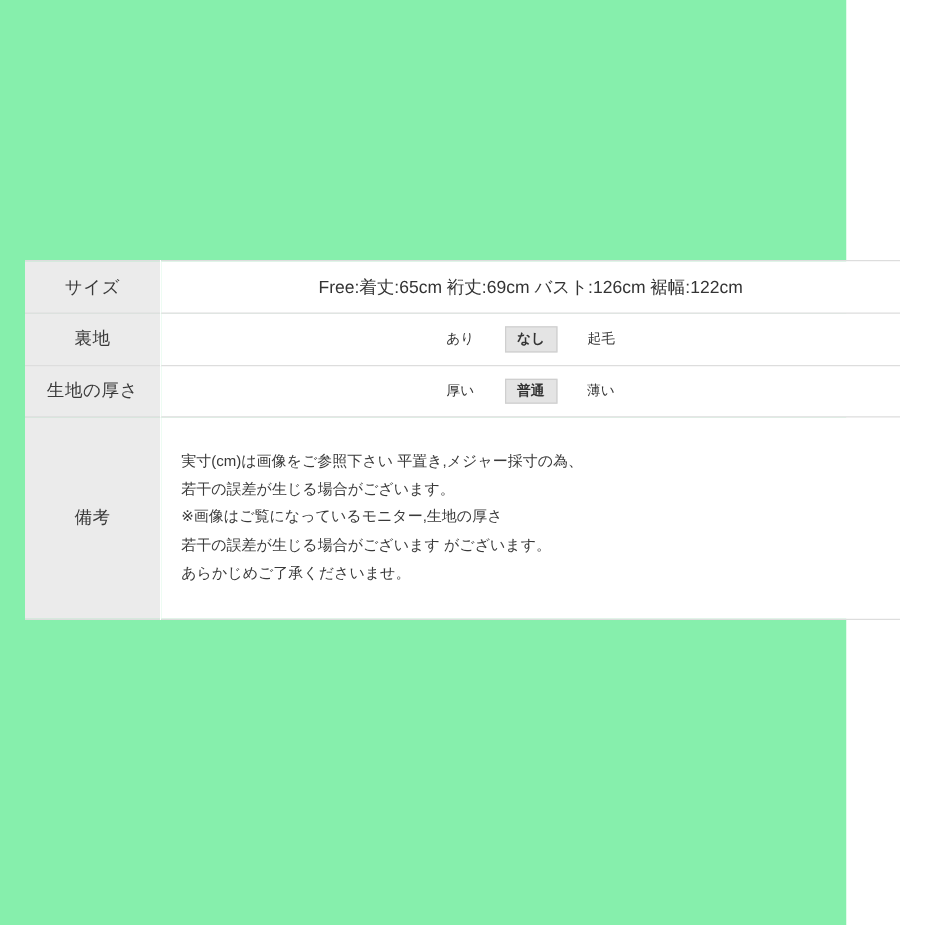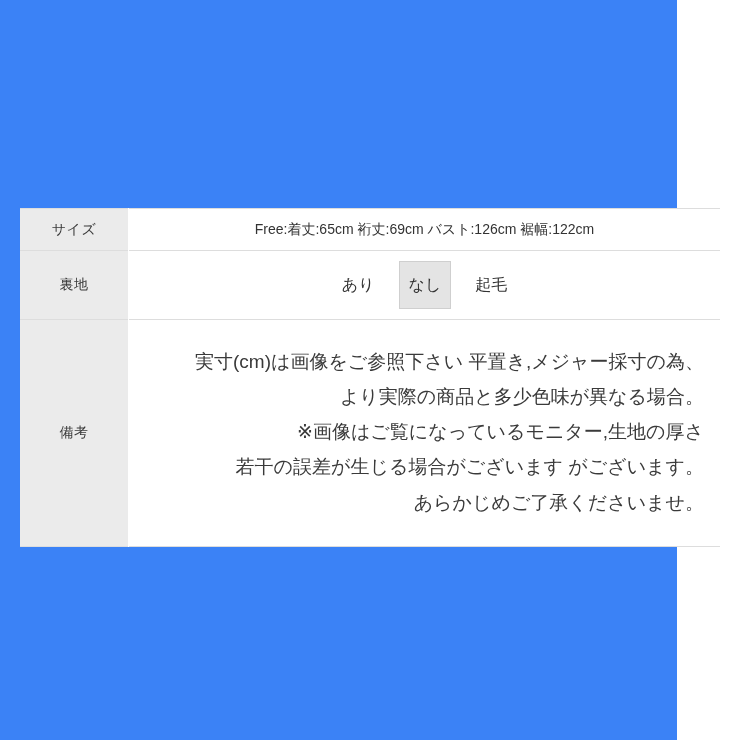--- a/index.html
+++ b/index.html
@@ -11,21 +11,21 @@
     height: 740px;
     background: #ffffff;
     font-family: "Liberation Sans", "DejaVu Sans", sans-serif;
     color: #333333;
     overflow: hidden;
   }
   .page {
     position: relative;
     width: 677px;
     height: 740px;
-    background: #3b82f6;
+    background: #86efac;
   }
   .spec-table-wrap {
     position: absolute;
     left: 20px;
     top: 208px;
     width: 700px;
   }
   table.spec {
     border-collapse: collapse;
     width: 700px;
@@ -63,32 +63,33 @@
   }
   .opts {
     display: flex;
     justify-content: center;
     align-items: center;
     gap: 14px;
   }
   .opt {
     display: inline-block;
     padding: 2px 10px;
-    font-size: 16px;
+    font-size: 11px;
     color: #333333;
     line-height: 1.5;
   }
   .opt.sel {
     background: #e4e4e4;
     border: 1px solid #cfcfcf;
-    padding: 11px 9px;
+    padding: 1px 9px;
+    font-weight: bold;
   }
   .notes {
-    text-align: right;
-    font-size: 19px;
+    text-align: left;
+    font-size: 12px;
     line-height: 1.85;
     color: #3a3a3a;
     padding: 14px 8px 16px 8px;
   }
   .notes div {
     white-space: nowrap;
   }
   .cell-text {
     display: block;
     line-height: 1.5;
@@ -116,27 +117,37 @@
             <div class="opts">
               <span class="opt">あり</span>
               <span class="opt sel">なし</span>
               <span class="opt">起毛</span>
             </div>
           </td>
         </tr>
 
 
 
+        <tr>
+          <th>生地の厚さ</th>
+          <td>
+            <div class="opts">
+              <span class="opt">厚い</span>
+              <span class="opt sel">普通</span>
+              <span class="opt">薄い</span>
+            </div>
+          </td>
+        </tr>
 
         <tr>
           <th>備考</th>
           <td>
             <div class="notes">
               <div>実寸(cm)は画像をご参照下さい 平置き,メジャー採寸の為、</div>
-              <div>より実際の商品と多少色味が異なる場合。</div>
+              <div>若干の誤差が生じる場合がございます。</div>
               <div>※画像はご覧になっているモニター,生地の厚さ</div>
               <div>若干の誤差が生じる場合がございます がございます。</div>
               <div>あらかじめご了承くださいませ。</div>
             </div>
           </td>
         </tr>
 
       </tbody>
     </table>
   </div>

